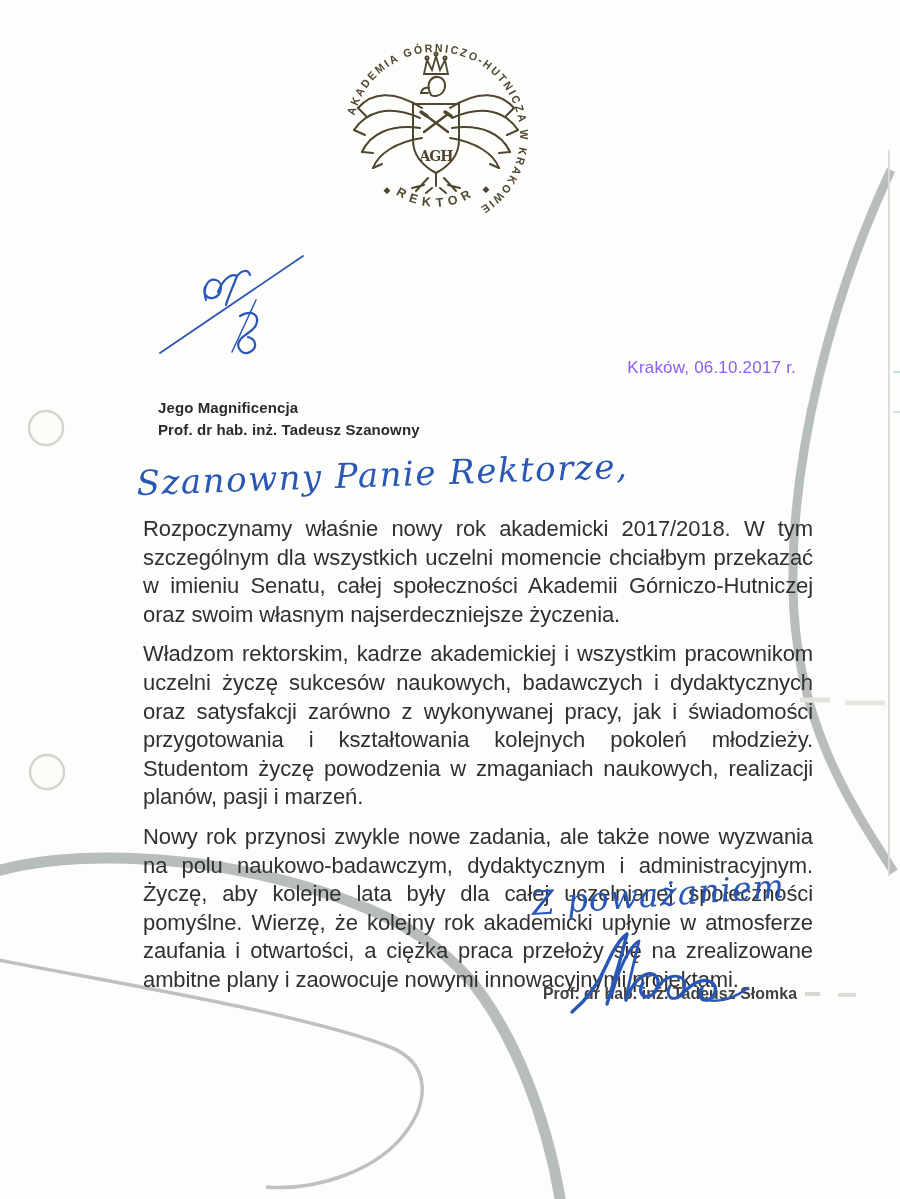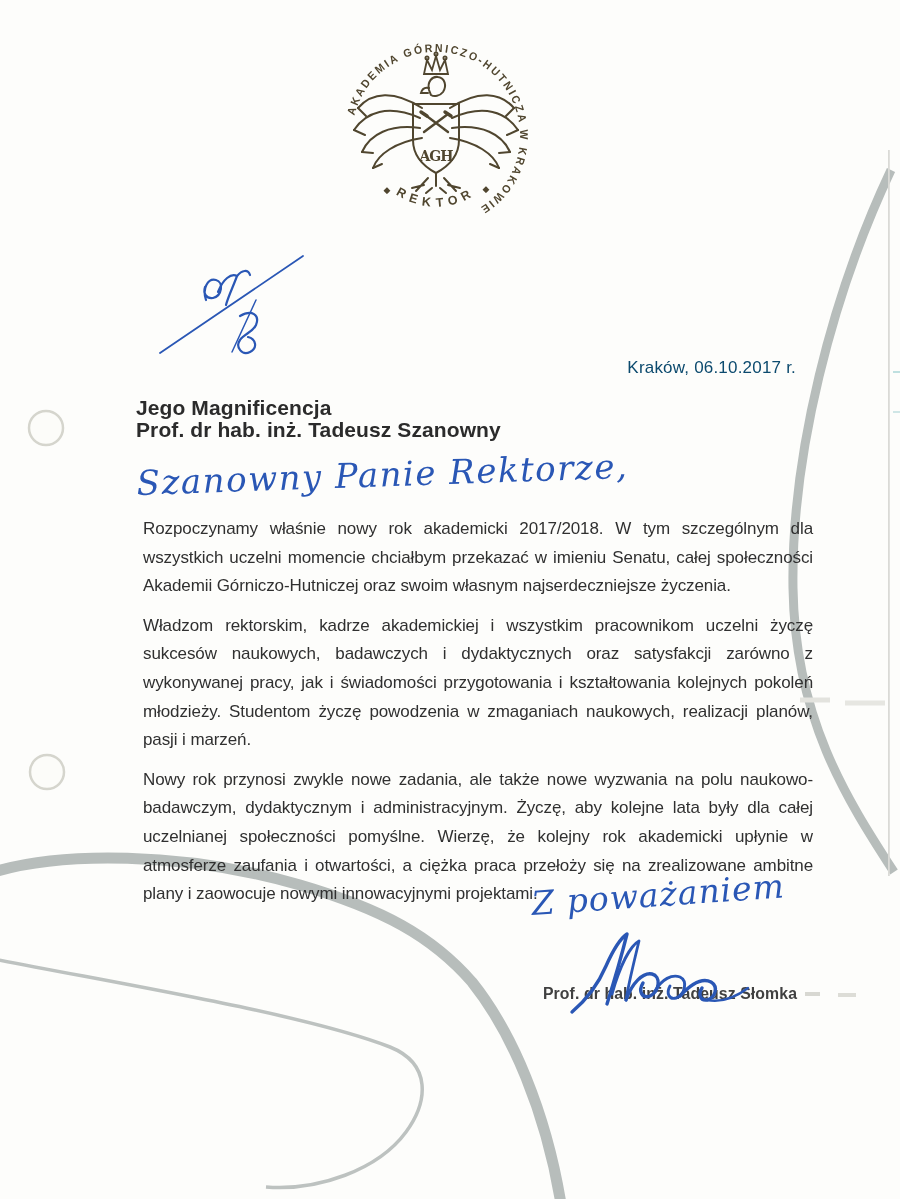--- a/index.html
+++ b/index.html
@@ -17,25 +17,25 @@
   
   .seal{position:absolute;left:328px;top:28px;width:216px;height:216px;}
   .seal text{fill:#50462f;}
   .seal .ring-text{font-family:"Liberation Sans",sans-serif;font-size:11.3px;font-weight:bold;letter-spacing:2.4px;}
   .seal .office-text{font-family:"Liberation Sans",sans-serif;font-size:12.5px;font-weight:bold;letter-spacing:5.5px;}
   .seal .monogram-text{font-family:"DejaVu Serif",serif;font-size:14px;font-weight:bold;letter-spacing:-1px;}
   .seal path,.seal circle.ln{stroke:#50462f;fill:none;}
 
   
   .date-line{position:absolute;top:358px;left:540px;width:256px;text-align:right;
-    font-size:17px;color:#0c4a6e;letter-spacing:.2px;}
-  .recipient{position:absolute;top:397px;left:136px;font-size:21px;font-weight:bold;
+    font-size:17px;color:#8b5cf6;letter-spacing:.2px;}
+  .recipient{position:absolute;top:397px;left:158px;font-size:15px;font-weight:bold;
     line-height:21.6px;color:#2b2b2b;letter-spacing:.1px;}
   .body-text{position:absolute;top:515px;left:143px;width:670px;}
-  .body-text p{margin:0 0 11px 0;font-size:17px;line-height:28.6px;
+  .body-text p{margin:0 0 11px 0;font-size:22px;line-height:28.6px;
     text-align:justify;color:#303030;letter-spacing:-.1px;}
   .signatory{position:absolute;top:985px;left:535px;width:270px;text-align:center;
     font-size:15.8px;font-weight:bold;color:#404040;letter-spacing:.1px;}
 
   
   .hand{font-family:"DejaVu Serif",serif;font-style:italic;color:#2a57b5;}
   .salutation{position:absolute;top:463px;left:136px;font-size:34px;
     letter-spacing:1.5px;transform:rotate(-2deg);transform-origin:left top;}
   .valediction{position:absolute;top:884px;left:530px;font-size:33px;
     letter-spacing:1px;transform:rotate(-4deg);transform-origin:left top;}

